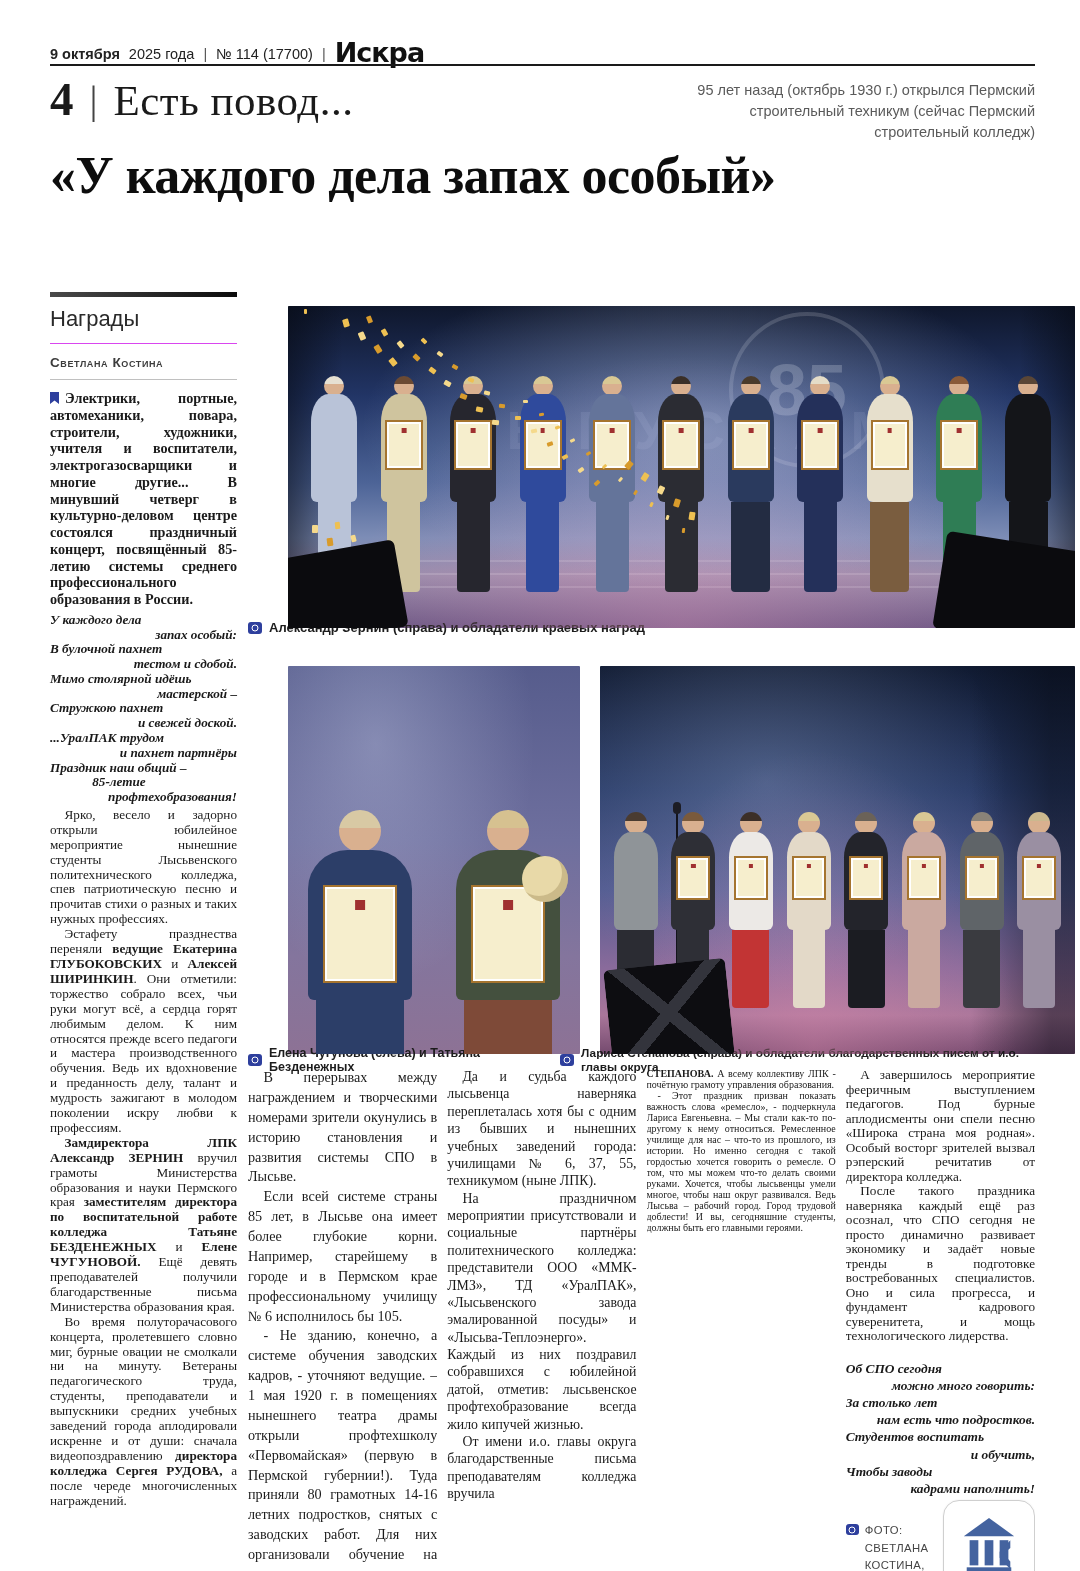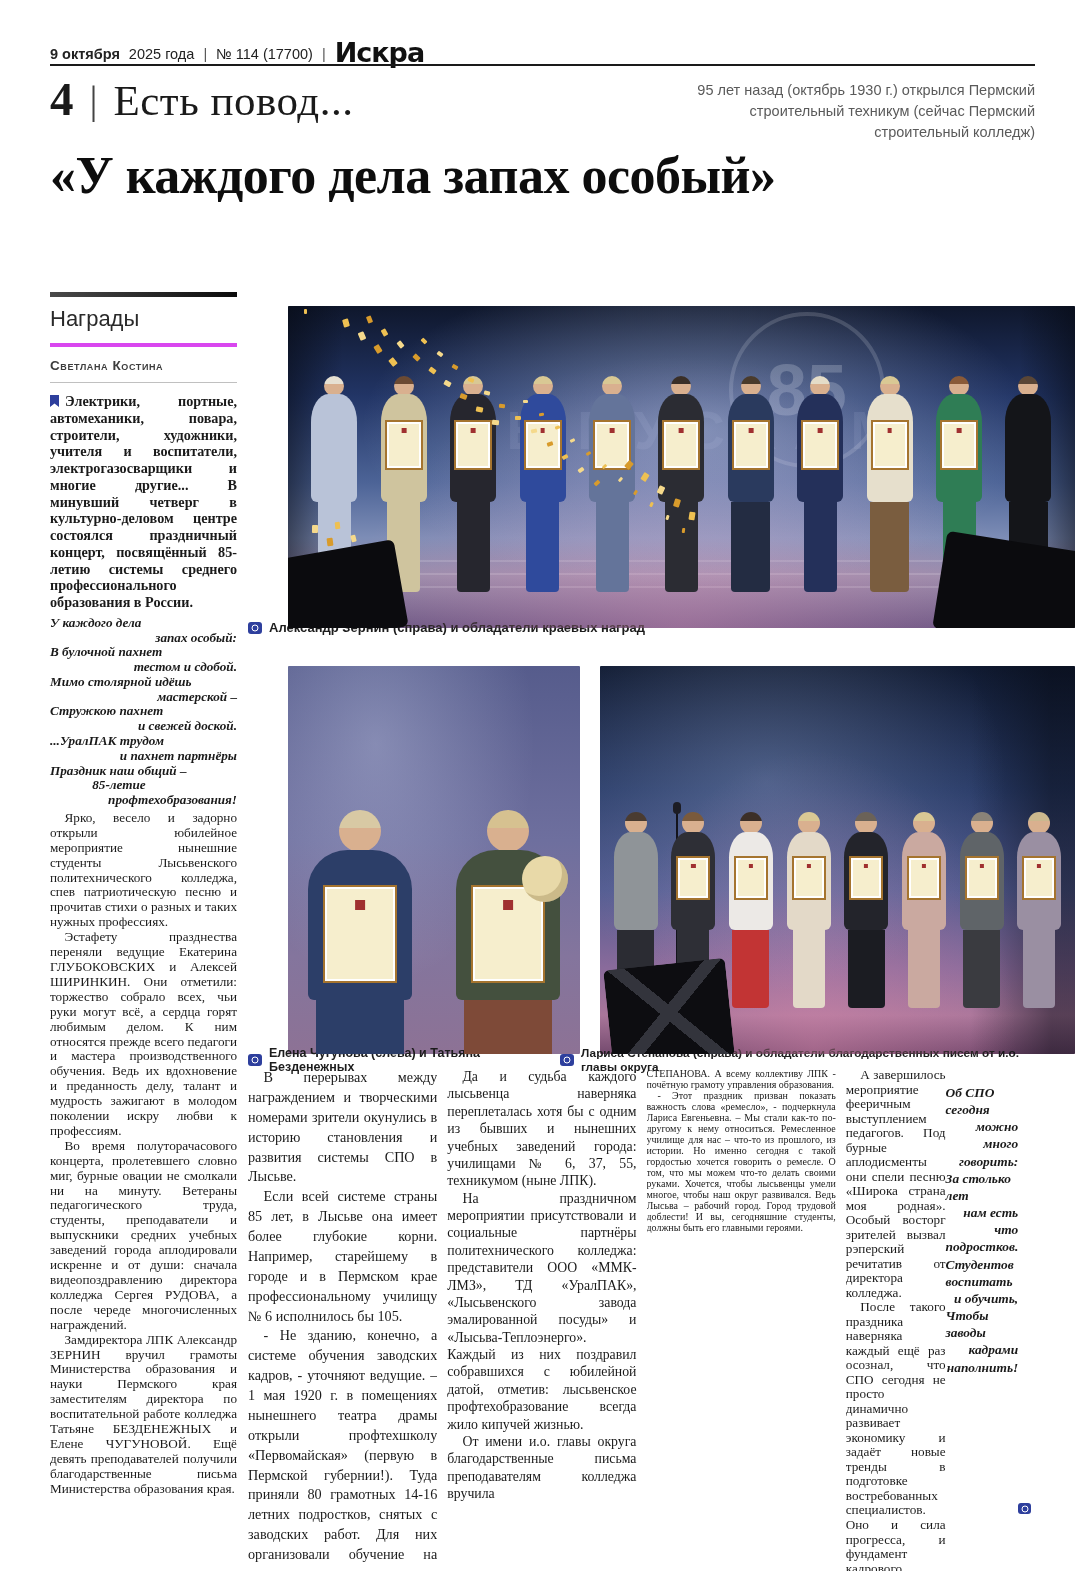--- a/index.html
+++ b/index.html
@@ -20,28 +20,28 @@
   .anniv{position:absolute;top:80px;right:45px;width:370px;text-align:right;
          font-family:"Liberation Sans",sans-serif;font-size:14.5px;line-height:1.45;color:#5a5a5a}
   .headline{position:absolute;top:146px;left:50px;width:980px;font-size:52px;font-weight:bold;
             letter-spacing:-.5px;color:#0d0d0d;margin:0}
   .subhead{position:absolute;top:216px;left:50px;width:780px;font-size:26.5px;line-height:1.22;
            font-weight:400;color:#161616;margin:0}
   
   .leftcol{position:absolute;top:292px;left:50px;width:187px}
   .rubric-bar{height:5px;background:linear-gradient(90deg,#4a4a4a,#0b0b0b)}
   .rubric{font-family:"Liberation Sans",sans-serif;font-size:22px;color:#2a2a2a;padding:9px 0 11px;
-          border-bottom:4px solid #d946ef}
+          border-bottom:1px solid #d946ef}
   .byline{margin-top:11px;padding-bottom:9px;border-bottom:1px solid #c0c0c0;
           font-family:"Liberation Sans",sans-serif;font-variant:small-caps;font-weight:bold;
           font-size:13.5px;letter-spacing:.6px;color:#3c3c3c}
   #left-flow{margin-top:10px;font-size:13.2px;line-height:1.13;text-align:justify}
   .para{margin:0;text-indent:1.1em}
   .para.ni{text-indent:0}
-  .para b{font-weight:normal}
+  .para b{font-weight:bold}
   .lead{font-weight:bold;text-indent:0;font-size:14.2px;line-height:1.18;margin-bottom:5px}
   .bm{display:inline-block;width:9px;height:12px;background:#2e3f9d;margin-right:6px;
       clip-path:polygon(0 0,100% 0,100% 100%,50% 70%,0 100%);transform:translateY(1px)}
   .poem{font-weight:bold;font-style:italic;line-height:1.12;margin:5px 0 3px;text-align:left}
   .pl{text-align:left}
   .pl.r{text-align:right}
   .pl.c{padding-left:3.2em}
   
   .photo{position:absolute;overflow:hidden;border-radius:1px}
   .photo1{left:248px;top:290px;width:787px;height:322px;
@@ -106,21 +106,21 @@
   .cam{width:14px;height:12px;background:#2e3f9d;border-radius:3px;position:relative;flex:0 0 auto}
   .cam::after{content:"";position:absolute;left:50%;top:50%;width:5px;height:5px;
     border:1.5px solid #fff;border-radius:50%;transform:translate(-50%,-50%)}
   
   .bodycols{position:absolute;left:248px;top:1068px;width:787px;height:503px;display:flex;gap:10px}
   .bcol{flex:1;text-align:justify;overflow:hidden}
   .bcol .para{margin:0}
   .c1{font-size:14.2px;line-height:1.4}
   .c2{font-size:13.8px;line-height:1.26}
   .c3{font-size:10px;line-height:1.1}
-  .c4{font-size:13.2px;line-height:1.1;display:flex;}
+  .c4{font-size:13.2px;line-height:1.1;display:flex;flex-direction:column}
   .c4 .poem.closing{font-size:13.4px;line-height:1.28;margin-top:16px}
   .credit-row{margin-top:auto;display:flex;align-items:flex-end;gap:10px}
   .credit{flex:1;display:flex;gap:6px;align-items:flex-start;
     font-family:"Liberation Sans",sans-serif;font-size:11.3px;letter-spacing:.4px;
     line-height:1.55;color:#454545;text-align:left}
   .cam.small{width:13px;height:11px;margin-top:2px}
   .college-logo{width:90px;height:90px;border:1px solid #cfcfcf;border-radius:16px;background:#fff;
     display:flex;align-items:center;justify-content:center;flex:0 0 auto;
     box-shadow:0 0 0 1px rgba(0,0,0,.02)}
 </style>
@@ -164,22 +164,22 @@
           <div class="pl l">Стружкою пахнет</div>
           <div class="pl r">и свежей доской.</div>
           <div class="pl l">...УралПАК трудом</div>
           <div class="pl r">и пахнет партнёры</div>
           <div class="pl l">Праздник наш общий –</div>
           <div class="pl c">85-летие</div>
           <div class="pl r">профтехобразования!</div>
         </div>
         <p class="para"><span>Ярко, весело и задорно открыли юбилейное мероприятие нынешние студенты Лысьвенского политехнического колледжа, спев патриотическую песню и прочитав стихи о разных и таких нужных профессиях.</span></p>
         <p class="para"><span>Эстафету празднества переняли </span><b>ведущие Екатерина ГЛУБОКОВСКИХ</b><span> и </span><b>Алексей ШИРИНКИН</b><span>. Они отметили: торжество собрало всех, чьи руки могут всё, а сердца горят любимым делом. К ним относятся прежде всего педагоги и мастера производственного обучения. Ведь их вдохновение и преданность делу, талант и мудрость зажигают в молодом поколении искру любви к профессиям.</span></p>
+        <p class="para"><b>Замдиректора ЛПК Александр ЗЕРНИН</b><span> вручил грамоты Министерства образования и науки Пермского края </span><b>заместителям директора по воспитательной работе колледжа Татьяне БЕЗДЕНЕЖНЫХ</b><span> и </span><b>Елене ЧУГУНОВОЙ.</b><span> Ещё девять преподавателей получили благодарственные письма Министерства образования края.</span></p>
         <p class="para"><span>Во время полуторачасового концерта, пролетевшего словно миг, бурные овации не смолкали ни на минуту. Ветераны педагогического труда, студенты, преподаватели и выпускники средних учебных заведений города аплодировали искренне и от души: сначала видеопоздравлению </span><b>директора колледжа Сергея РУДОВА,</b><span> а после череде многочисленных награждений.</span></p>
-        <p class="para"><b>Замдиректора ЛПК Александр ЗЕРНИН</b><span> вручил грамоты Министерства образования и науки Пермского края </span><b>заместителям директора по воспитательной работе колледжа Татьяне БЕЗДЕНЕЖНЫХ</b><span> и </span><b>Елене ЧУГУНОВОЙ.</b><span> Ещё девять преподавателей получили благодарственные письма Министерства образования края.</span></p>
       </div>
   </aside>
 
   <figure class="photo photo1">
     <div class="backdrop-text">ВЫПУСКАМ</div>
     <div class="emblem">
         <span>85</span>
       </div>
     <div class="stage-steps"></div>
     <div class="mic-stand"></div>

